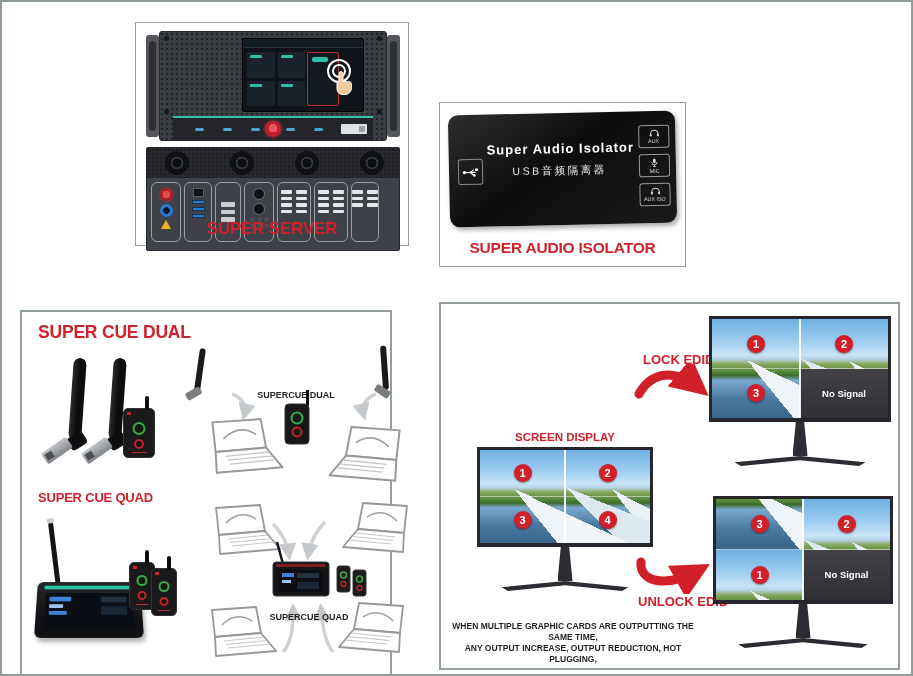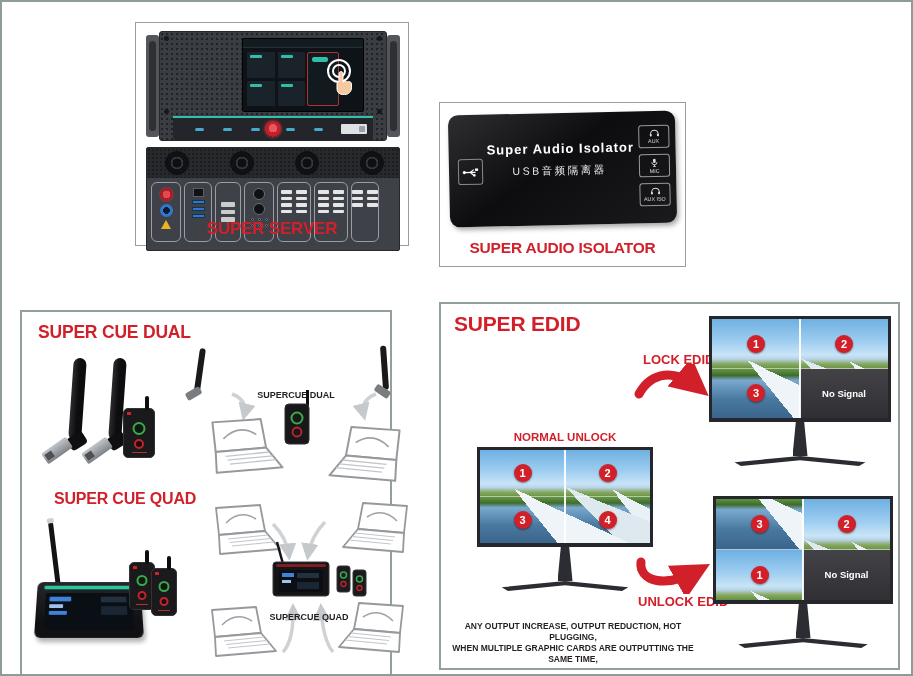--- a/index.html
+++ b/index.html
@@ -356,21 +356,21 @@
       <g>
         <rect x="122" y="48" width="3" height="16" fill="#0f0f11"></rect>
         <rect x="101" y="62" width="24" height="40" rx="4" fill="#18181a" stroke="#2f2f31"></rect>
         <circle cx="113" cy="76" r="5.5" fill="none" stroke="#3aa94c" stroke-width="2"></circle>
         <circle cx="113" cy="90" r="4.5" fill="none" stroke="#c2242a" stroke-width="1.8"></circle>
       </g>
       <use href="#laptop" x="14" y="76" width="88" height="57"></use>
       <use href="#laptop" width="88" height="57" transform="translate(230,84) scale(-1,1)"></use>
     </svg>
 
-    <div class="red-title" style="position:absolute;left:32px;top:178px;font-size:16px;">SUPER CUE QUAD</div>
+    <div class="red-title" style="position:absolute;left:16px;top:178px;font-size:13px;">SUPER CUE QUAD</div>
 
     <div class="cuebase">
       <div class="cb-ant"></div>
       <div class="cb-body">
         <div class="cb-strip"></div>
         <div class="cb-screen">
           <i style="left:4px;top:4px;width:22px;height:5px;"></i>
           <i style="left:4px;top:12px;width:14px;height:4px;background:#9fc3ef;"></i>
           <i style="left:4px;top:19px;width:18px;height:4px;"></i>
           <i style="right:6px;top:4px;width:26px;height:6px;background:#23313f;"></i>
@@ -418,21 +418,20 @@
         <circle cx="156.5" cy="75" r="3" fill="none" stroke="#3aa94c" stroke-width="1.5"></circle>
         <circle cx="156.5" cy="84" r="2.5" fill="none" stroke="#c2242a" stroke-width="1.3"></circle>
         <circle cx="172.5" cy="79" r="3" fill="none" stroke="#3aa94c" stroke-width="1.5"></circle>
         <circle cx="172.5" cy="88" r="2.5" fill="none" stroke="#c2242a" stroke-width="1.3"></circle>
       </g>
       <text x="122" y="120" text-anchor="middle" class="dgm-label">SUPERCUE QUAD</text>
     </svg>
   </section>
 
   <section class="panel" style="left:437px;top:300px;width:461px;height:368px;">
-    <div class="red-title" style="position:absolute;left:13px;top:8px;font-size:21px;">SUPER EDID</div>
 
     <div class="edid-sub" style="left:202px;top:48px;font-size:13px;">LOCK EDID</div>
     <svg style="position:absolute;left:192px;top:60px;" width="80" height="42" viewBox="0 0 80 42">
       <path d="M6 30 C18 8 42 4 66 24" fill="none" stroke="#d1202a" stroke-width="9" stroke-linecap="round" marker-end="url(#mred)"></path>
     </svg>
 
     <div class="monitor" style="left:268px;top:12px;width:182px;">
       <div class="screen" style="height:106px;">
         <div class="quad q-tl scene pos-1">
           <span class="numcircle">1</span>
@@ -447,21 +446,21 @@
           <span>No Signal</span>
         </div>
         <div class="vline"></div>
         <div class="hline"></div>
       </div>
       <div class="neck"></div>
       <div class="legs"></div>
     </div>
 
 
-    <div class="edid-sub" style="left:36px;top:127px;width:176px;text-align:center;font-size:11.5px;">NORMAL UNLOCK</div>
+    <div class="edid-sub" style="left:36px;top:127px;width:176px;text-align:center;font-size:11.5px;">SCREEN DISPLAY</div>
 
     <div class="monitor" style="left:36px;top:143px;width:176px;">
       <div class="screen" style="height:100px;">
         <div class="quad q-tl scene pos-1">
           <span class="numcircle">1</span>
         </div>
         <div class="quad q-tr scene pos-2">
           <span class="numcircle">2</span>
         </div>
         <div class="quad q-bl scene pos-3">
@@ -497,18 +496,18 @@
           <span>No Signal</span>
         </div>
         <div class="vline"></div>
         <div class="hline"></div>
       </div>
       <div class="neck"></div>
       <div class="legs"></div>
     </div>
 
     <div class="caption" style="left:4px;top:317px;width:256px;">
+      <div>WHEN MULTIPLE GRAPHIC CARDS ARE OUTPUTTING THE SAME TIME,</div>
       <div>ANY OUTPUT INCREASE, OUTPUT REDUCTION, HOT PLUGGING,</div>
-      <div>WHEN MULTIPLE GRAPHIC CARDS ARE OUTPUTTING THE SAME TIME,</div>
     </div>
   </section>
 
 </div>
 
 </body></html>

